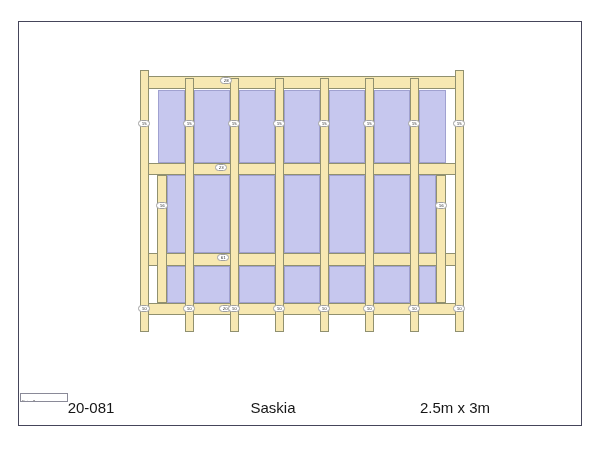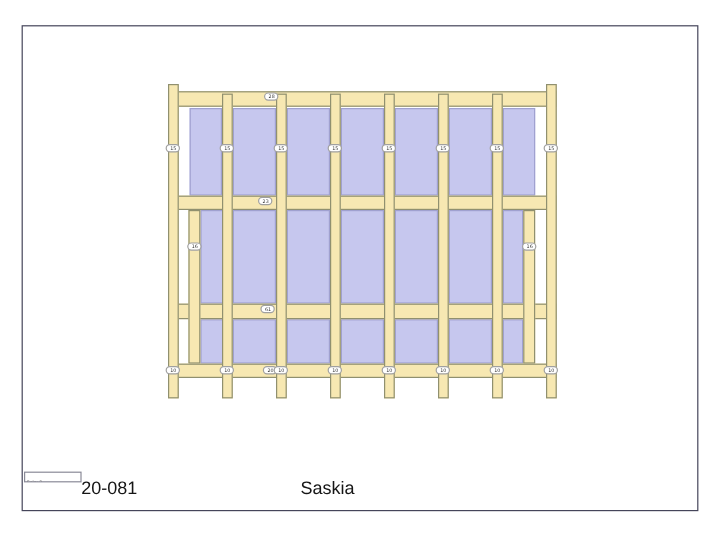--- a/index.html
+++ b/index.html
@@ -135,13 +135,14 @@
         <span>10</span>
       </div>
     </div>
 
   <div class="label-box">
     <span>Sein: 2</span>
   </div>
 
   <div class="footer-text order">20-081</div>
   <div class="footer-text model">Saskia</div>
+  <div class="footer-text dims">2.5m x 3m</div>
 </div>
 
 </body></html>

